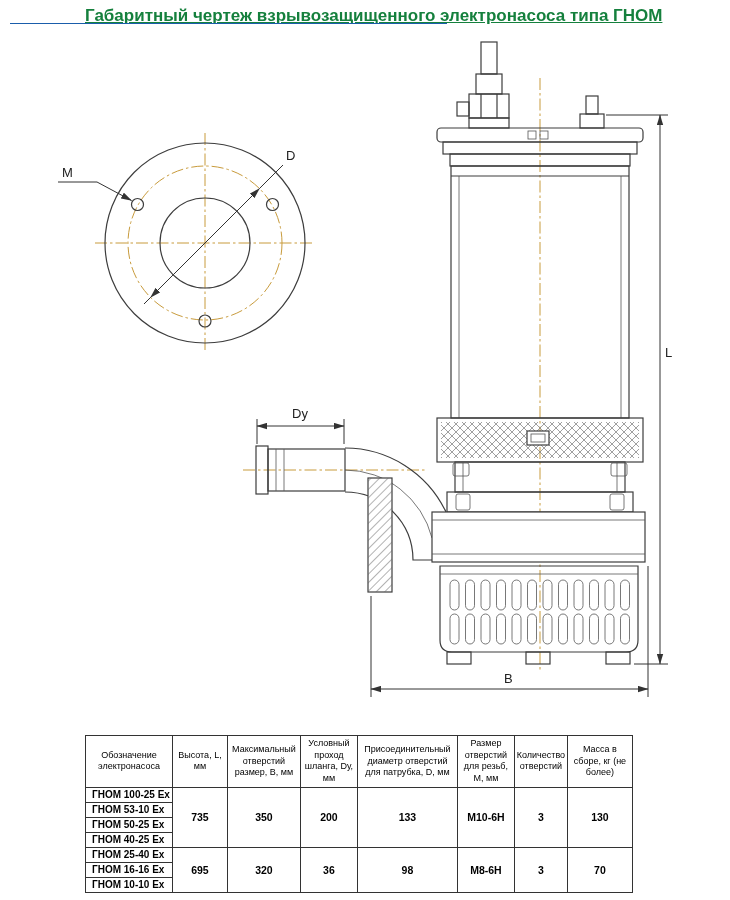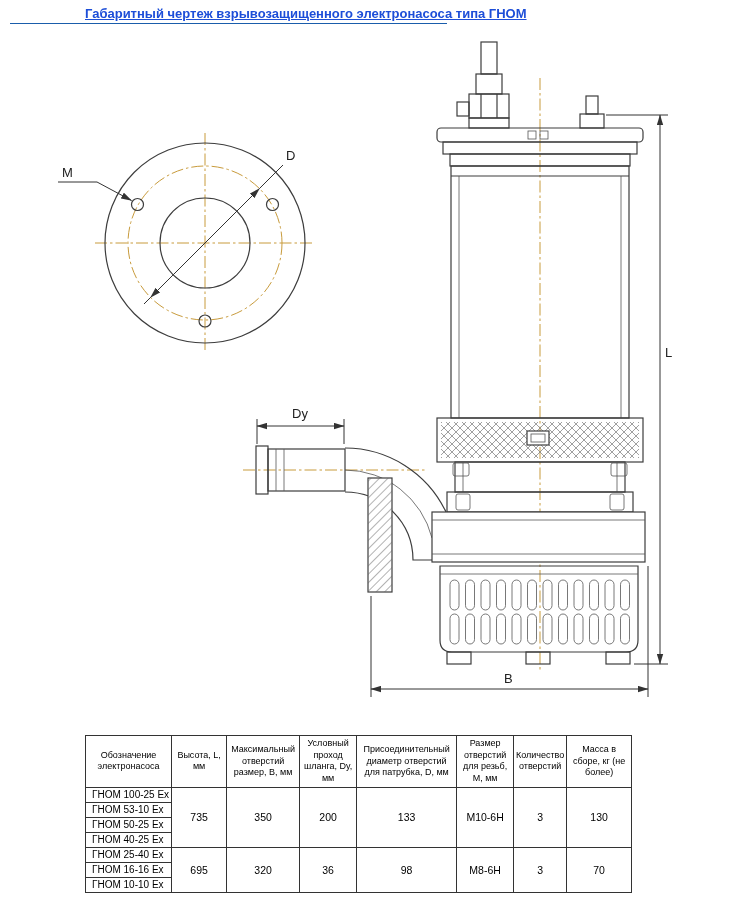--- a/index.html
+++ b/index.html
@@ -1,41 +1,41 @@
 <!DOCTYPE html>
 <html><head>
 <meta charset="utf-8">
 <style>
   * { margin:0; padding:0; box-sizing:border-box; }
   html,body { width:730px; height:900px; background:#ffffff;
     font-family:"Liberation Sans", sans-serif; }
   .page { position:relative; width:730px; height:900px; overflow:hidden; }
 
-  .title { position:absolute; left:85px; top:6px; font-size:13px;
-    font-weight:bold; color:#1d4ed8; text-decoration:underline; white-space:nowrap; }
+  .title { position:absolute; left:85px; top:6px; font-size:17px;
+    font-weight:bold; color:#15803d; text-decoration:underline; white-space:nowrap; }
   .title-rule { position:absolute; left:10px; top:23px; width:437px; height:1px;
     background:#1a5dab; }
 
   .drawing { position:absolute; left:0; top:0; }
 
   
   .ln   { stroke:#3d3d3d; fill:none; stroke-width:1.2; }
   .thin { stroke:#555555; fill:none; stroke-width:0.8; }
   .cl   { stroke:#c89b3c; fill:none; stroke-width:1; stroke-dasharray:12 3 2.5 3; }
   .dim  { stroke:#333333; fill:none; stroke-width:1; }
   .dimtext { font:13px "Liberation Sans", sans-serif; fill:#222222; stroke:none; }
 
   
   .spec-table { position:absolute; left:85px; top:735px; border-collapse:collapse;
     table-layout:fixed; color:#000; }
   .spec-table th, .spec-table td { border:1px solid #333; }
   .spec-table th { font-size:9px; font-weight:normal; text-align:center;
     vertical-align:middle; padding:2px 1px; line-height:1.3; }
   .spec-table td { font-size:10.5px; text-align:center; vertical-align:middle;
-    height:15px; padding:0 2px; }
+    height:15px; padding:0 2px;font-weight:bold; }
   .spec-table td.model { text-align:left; padding-left:6px; font-size:10px;
     white-space:nowrap; }
 </style>
 </head>
 <body>
 
 <div class="page">
 
   <div class="title">Габаритный чертеж взрывозащищенного электронасоса типа ГНОМ</div>
   <div class="title-rule"></div>

